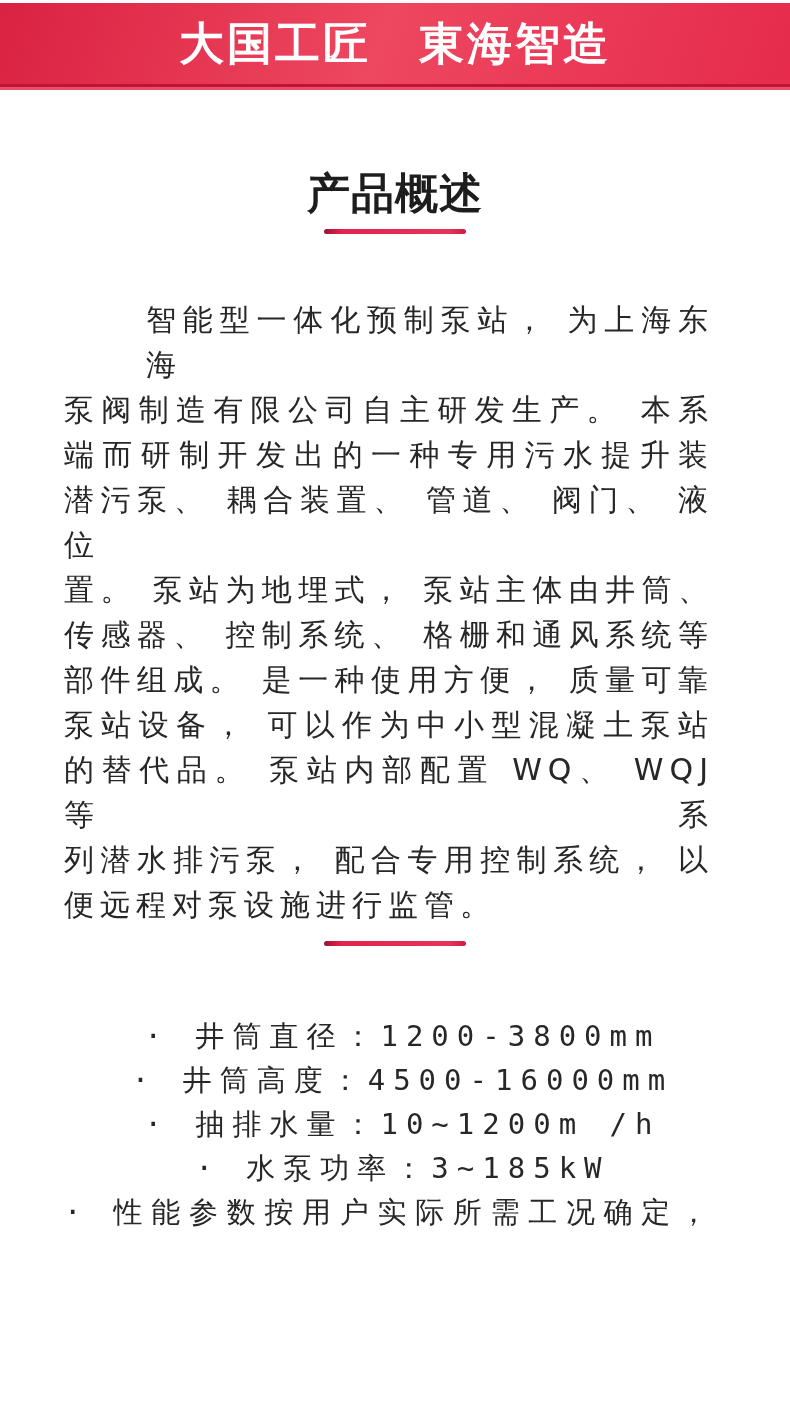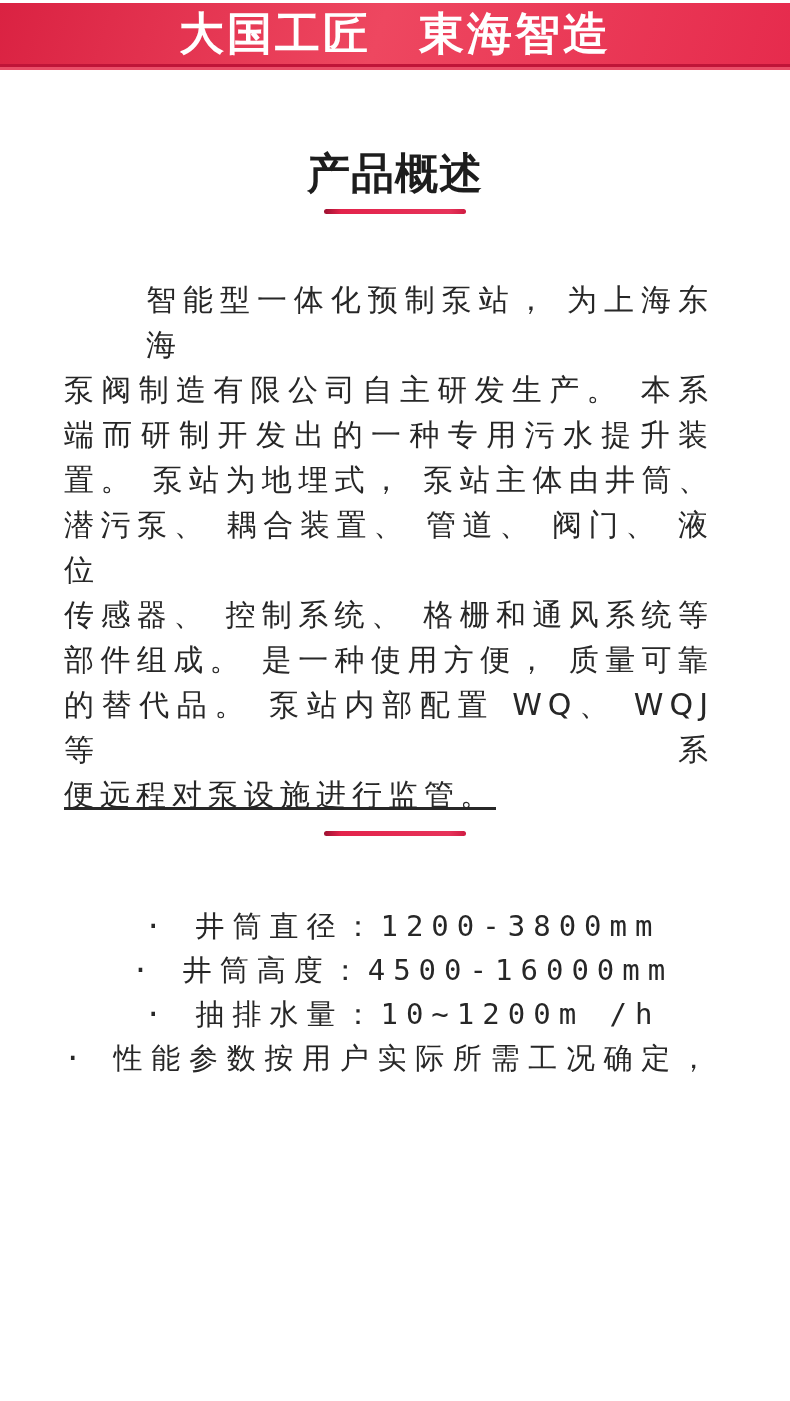--- a/index.html
+++ b/index.html
@@ -5,21 +5,21 @@
   * { box-sizing: border-box; }
   html, body { margin: 0; padding: 0; }
   body {
     width: 790px; height: 1401px;
     background: #ffffff;
     overflow: hidden;
     font-family: "DejaVu Sans", sans-serif;
   }
   .banner {
     margin-top: 3px;
-    height: 64px;
+    height: 84px;
     display: flex; align-items: center; justify-content: center;
     background: linear-gradient(108deg, #da2242 0%, #ee4760 48%, #e62b4d 100%);
     border-bottom: 3px solid #bf1438;
     box-shadow: 0 3px 0 0 #ea4e68;
   }
   .banner-title {
     color: #ffffff;
     font-size: 45px;
     font-weight: bold;
     letter-spacing: 3px;
@@ -48,22 +48,22 @@
     line-height: 45px;
     color: #272727;
   }
   .para .line {
     text-align: justify;
     text-align-last: justify;
     letter-spacing: 6px;
     overflow: hidden;
     white-space: normal;
   }
-  .para .line.indent { padding-left: 82px; font-family: Liberation Serif, serif; }
-  .para .line.end { text-align-last: left; text-decoration: underline; }
+  .para .line.indent { padding-left: 82px; }
+  .para .line.end { text-align-last: left; }
   .specs {
     margin: 68px 76px 0 64px;
     font-size: 29px;
     line-height: 44px;
     color: #272727;
     font-family: "DejaVu Sans Mono", "DejaVu Sans", monospace;
   }
   .specs .line.plain {
     padding-left: 27px;
     text-align: center;
@@ -85,32 +85,35 @@
     <span class="banner-title">大国工匠　東海智造</span>
   </header>
 
   <section class="sec-overview">
     <h2 class="sec-title">产品概述</h2>
     <div class="underline"></div>
     <div class="para">
         <div class="line indent">智能型一体化预制泵站， 为上海东海</div>
         <div class="line fill">泵阀制造有限公司自主研发生产。 本系</div>
         <div class="line fill">端而研制开发出的一种专用污水提升装</div>
+        <div class="line fill">潜污泵、 耦合装置、 管道、 阀门、 液位</div>
         <div class="line fill">置。 泵站为地埋式， 泵站主体由井筒、</div>
-        <div class="line fill">潜污泵、 耦合装置、 管道、 阀门、 液位</div>
         <div class="line fill">传感器、 控制系统、 格栅和通风系统等</div>
         <div class="line fill">部件组成。 是一种使用方便， 质量可靠</div>
+        <div class="line fill">泵站设备， 可以作为中小型混凝土泵站</div>
         <div class="line fill">的替代品。 泵站内部配置 WQ、 WQJ等系</div>
+        <div class="line fill">列潜水排污泵， 配合专用控制系统， 以</div>
         <div class="line end">便远程对泵设施进行监管。</div>
       </div>
   </section>
 
   <section class="sec-conditions">
     <div class="underline"></div>
     <div class="specs">
         <div class="line plain">· 井筒直径：1200-3800mm</div>
         <div class="line plain">· 井筒高度：4500-16000mm</div>
         <div class="line plain">· 抽排水量：10~1200m /h</div>
+        <div class="line plain">· 水泵功率：3~185kW</div>
         <div class="line fill">· 性能参数按用户实际所需工况确定，</div>
       </div>
   </section>
 
 </div>
 
 </body></html>

